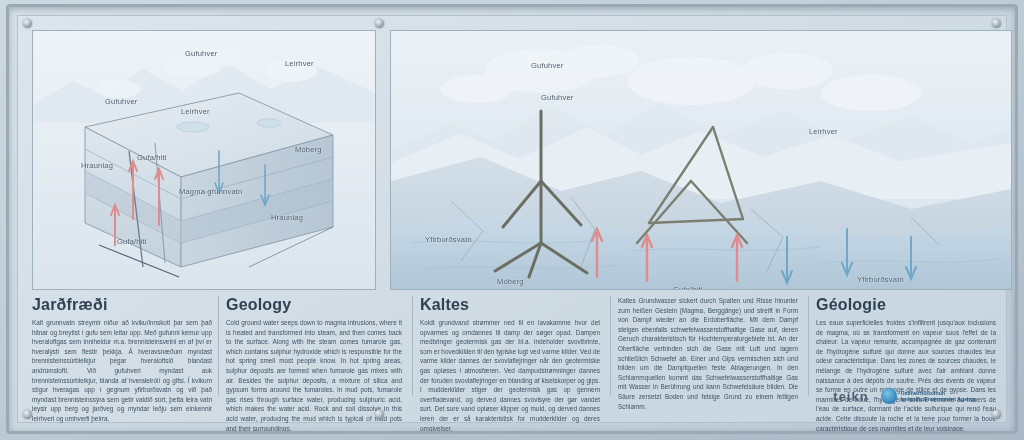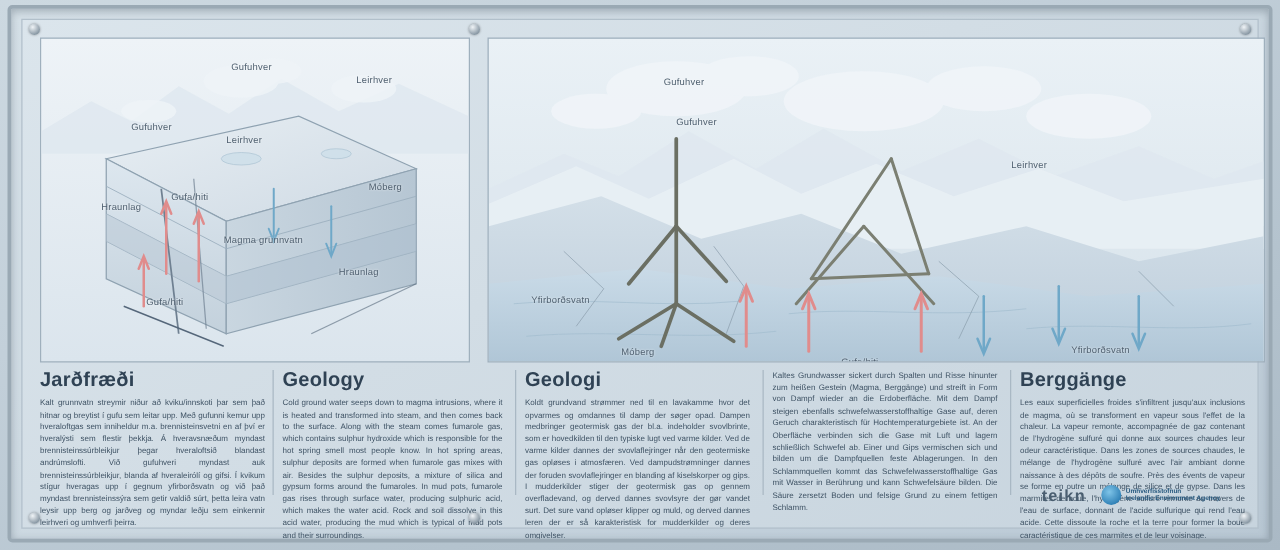--- a/index.html
+++ b/index.html
@@ -292,32 +292,32 @@
         </div>
         <div class="col-sep" style="left:186px"></div>
 
         <div class="col" style="left:194px;width:182px">
           <h3>Geology</h3>
           <p>Cold ground water seeps down to magma intrusions, where it is heated and transformed into steam, and then comes back to the surface. Along with the steam comes fumarole gas, which contains sulphur hydroxide which is responsible for the hot spring smell most people know. In hot spring areas, sulphur deposits are formed when fumarole gas mixes with air. Besides the sulphur deposits, a mixture of silica and gypsum forms around the fumaroles. In mud pots, fumarole gas rises through surface water, producing sulphuric acid, which makes the water acid. Rock and soil dissolve in this acid water, producing the mud which is typical of mud pots and their surroundings.</p>
         </div>
         <div class="col-sep" style="left:380px"></div>
 
         <div class="col" style="left:388px;width:186px">
-          <h3>Geologi</h3>
+          <h3>Kaltes</h3>
           <p>Koldt grundvand strømmer ned til en lavakamme hvor det opvarmes og omdannes til damp der søger opad. Dampen medbringer geotermisk gas der bl.a. indeholder svovlbrinte, som er hovedkilden til den typiske lugt ved varme kilder. Ved de varme kilder dannes der svovlaflejringer når den geotermiske gas opløses i atmosfæren. Ved dampudstrømninger dannes der foruden svovlaflejringer en blanding af kiselskorper og gips. I mudderkilder stiger der geotermisk gas op gennem overfladevand, og derved dannes svovlsyre der gør vandet surt. Det sure vand opløser klipper og muld, og derved dannes leren der er så karakteristisk for mudderkilder og deres omgivelser.</p>
         </div>
         <div class="col-sep" style="left:578px"></div>
 
         <div class="col" style="left:586px;width:186px">
           <p>Kaltes Grundwasser sickert durch Spalten und Risse hinunter zum heißen Gestein (Magma, Berggänge) und streift in Form von Dampf wieder an die Erdoberfläche. Mit dem Dampf steigen ebenfalls schwefelwasserstoffhaltige Gase auf, deren Geruch charakteristisch für Hochtemperaturgebiete ist. An der Oberfläche verbinden sich die Gase mit Luft und lagern schließlich Schwefel ab. Einer und Gips vermischen sich und bilden um die Dampfquellen feste Ablagerungen. In den Schlammquellen kommt das Schwefelwasserstoffhaltige Gas mit Wasser in Berührung und kann Schwefelsäure bilden. Die Säure zersetzt Boden und felsige Grund zu einem fettigen Schlamm.</p>
         </div>
         <div class="col-sep" style="left:776px"></div>
 
         <div class="col" style="left:784px;width:186px">
-          <h3>Berggänge</h3>
+          <h3>Géologie</h3>
           <p>Les eaux superficielles froides s'infiltrent jusqu'aux inclusions de magma, où se transforment en vapeur sous l'effet de la chaleur. La vapeur remonte, accompagnée de gaz contenant de l'hydrogène sulfuré qui donne aux sources chaudes leur odeur caractéristique. Dans les zones de sources chaudes, le mélange de l'hydrogène sulfuré avec l'air ambiant donne naissance à des dépôts de soufre. Près des évents de vapeur se forme en outre un mélange de silice et de gypse. Dans les marmites de boue, l'hydrogène sulfuré remonte au travers de l'eau de surface, donnant de l'acide sulfurique qui rend l'eau acide. Cette dissoute la roche et la terre pour former la boue caractéristique de ces marmites et de leur voisinage.</p>
         </div>
 
         <div class="logos">
           <div class="logo-teikn">teikn</div>
           <div class="logo-ust">
             <div class="mark"></div>
             <div class="txt">
               <span>Umhverfisstofnun</span>
               <span>Icelandic Environment Agency</span>

